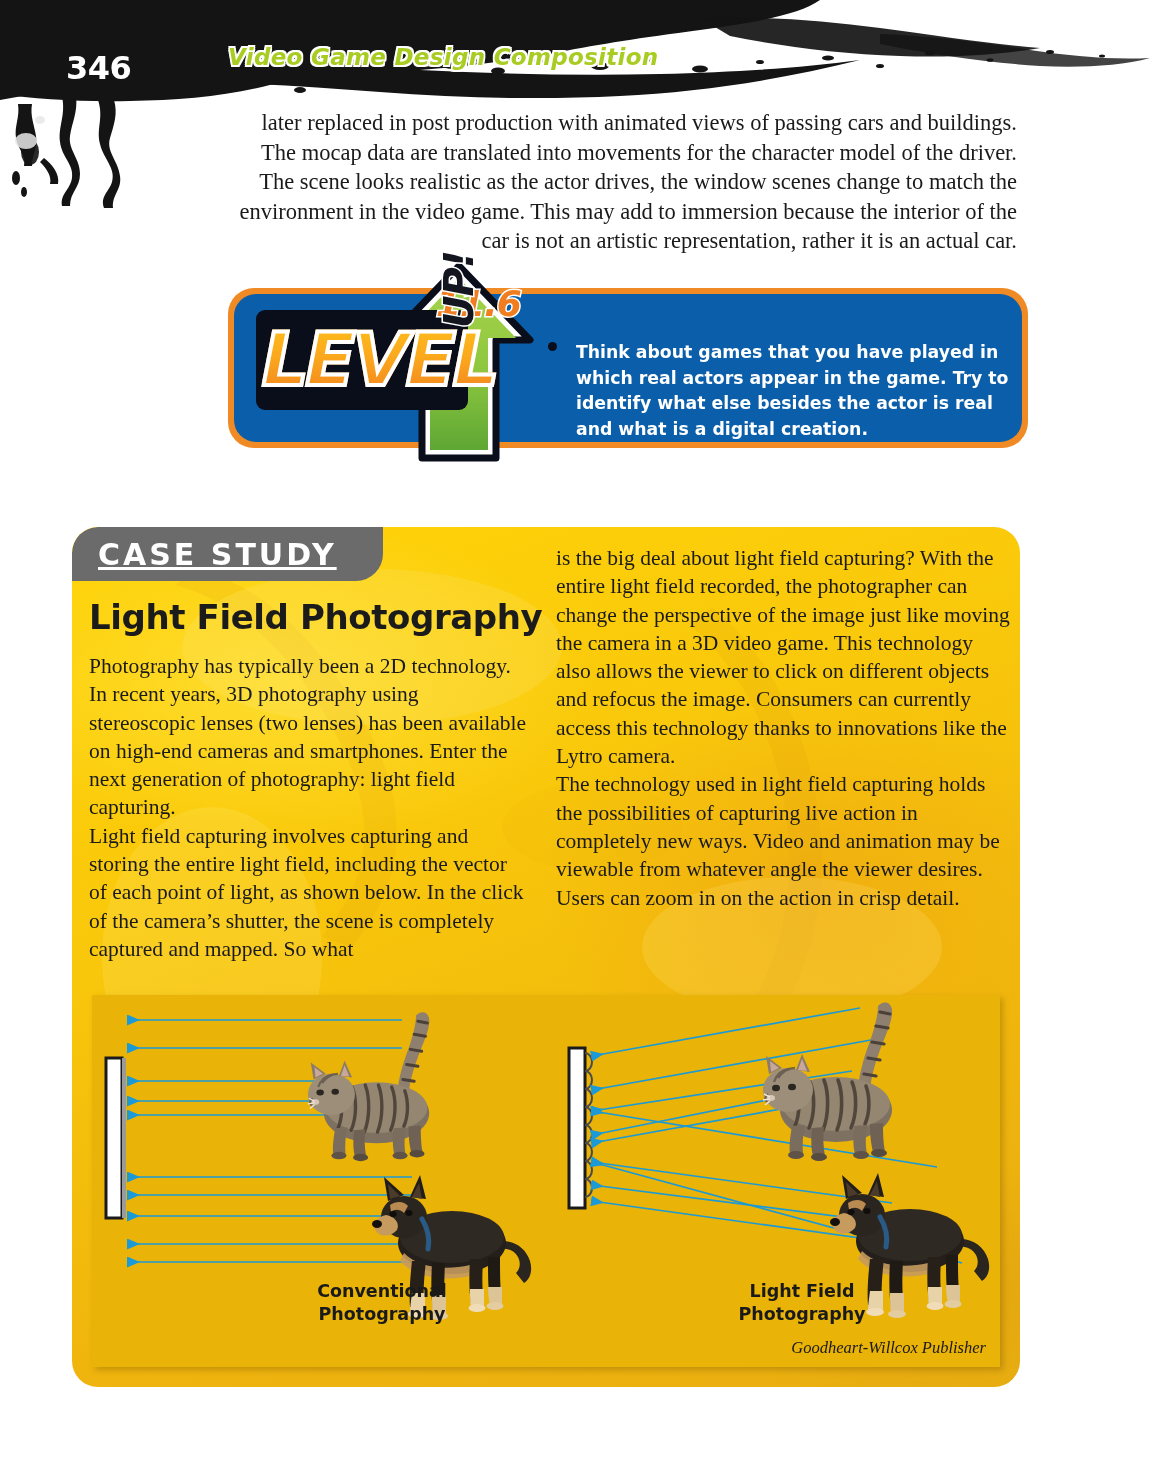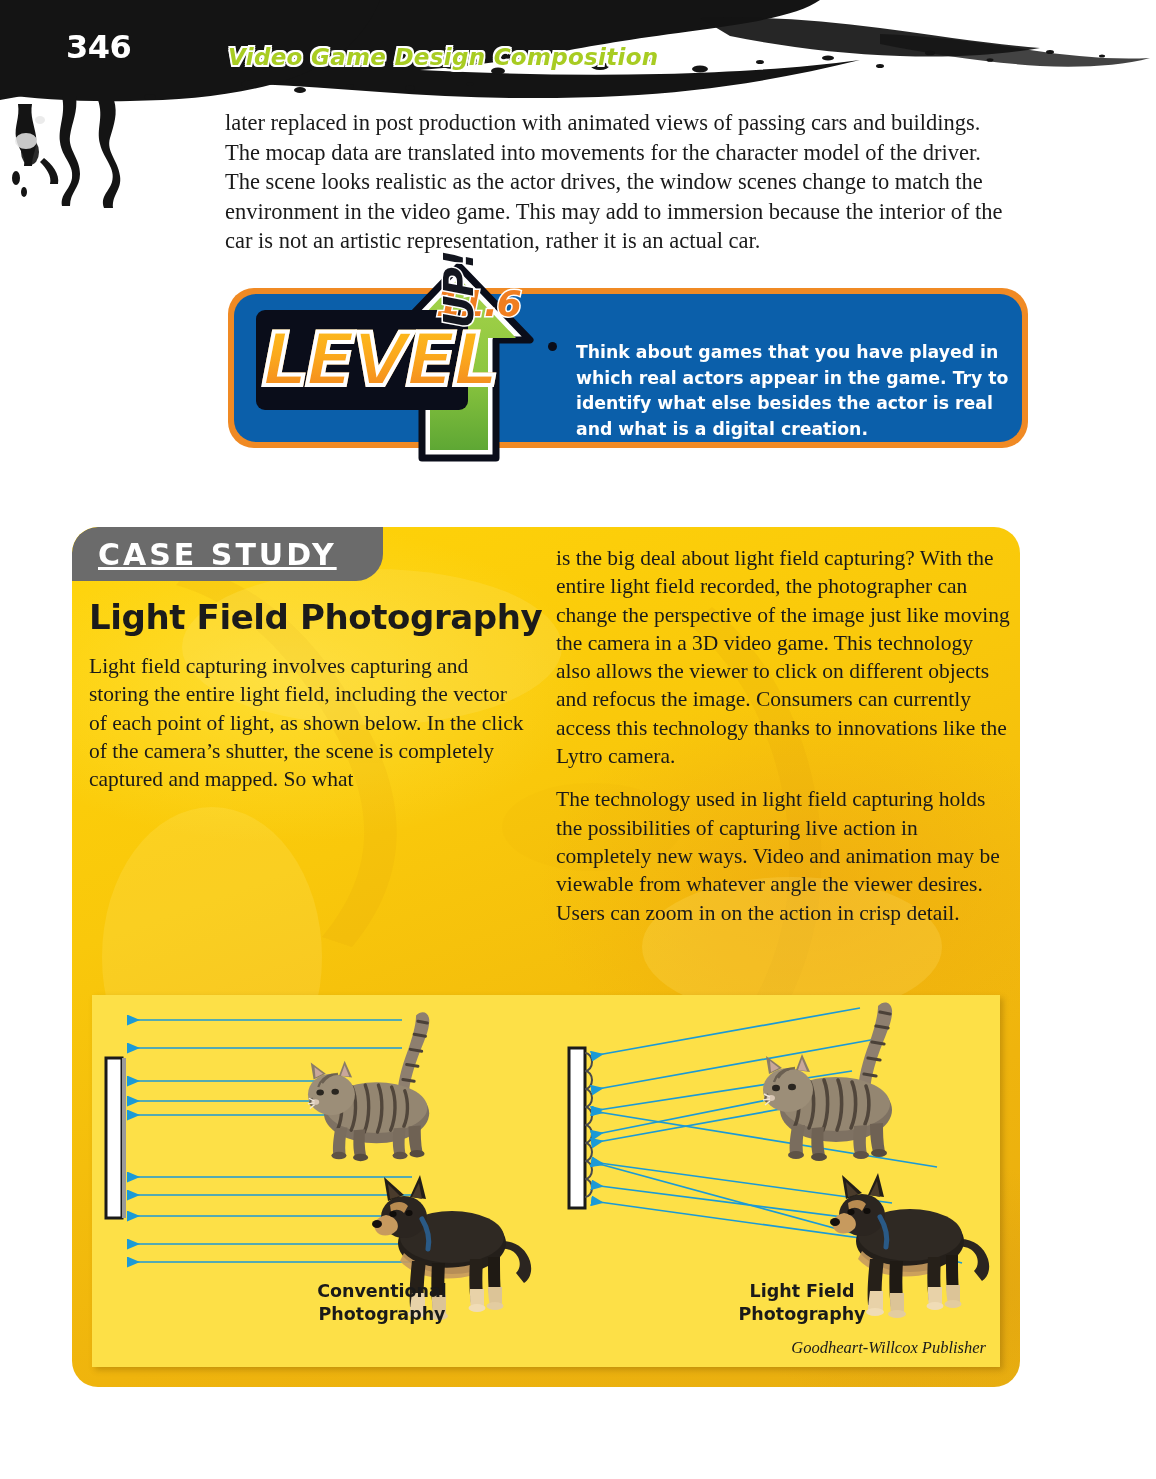--- a/index.html
+++ b/index.html
@@ -18,21 +18,21 @@
     position: absolute;
     top: 0; left: 0;
     width: 1156px;
     height: 215px;
     overflow: hidden;
   }
   .grunge-svg { position: absolute; top: 0; left: 0; }
 
   .page-number {
     position: absolute;
-    left: 66px; top: 28px;
+    left: 66px; top: 49px;
     font-family: "DejaVu Sans", sans-serif;
     font-weight: bold;
     font-size: 32px;
     color: #ffffff;
     letter-spacing: -0.5px;
     z-index: 5;
   }
   .running-head {
     position: absolute;
     left: 228px; top: 44px;
@@ -52,20 +52,21 @@
 
   
   .body-copy {
     position: absolute;
     left: 225px; top: 108px;
     width: 792px;
     font-family: "Liberation Serif", serif;
     font-size: 22.5px;
     line-height: 29.6px;
     color: #1a1a1a;
+    text-align: right;
   }
 
   
   .levelup-wrap {
     position: absolute;
     left: 228px; top: 256px;
     width: 800px; height: 200px;
   }
   .levelup-outer {
     position: absolute;
@@ -215,28 +216,28 @@
 
   .cs-col {
     position: absolute;
     font-family: "Liberation Serif", serif;
     font-size: 21.5px;
     line-height: 28.3px;
     color: #1a1a1a;
   }
   .cs-col-left  { left: 17px;  top: 125px; width: 440px; }
   .cs-col-right { left: 484px; top: 17px;  width: 456px; }
-  .cs-col p + p { margin-top: 15px; }
+  .cs-col p + p { }
 
   
   .diagram-box {
     position: absolute;
     left: 92px; top: 995px;
     width: 908px; height: 372px;
-    background: #fde047;
+    background: #eab308;
     box-shadow: 3px 3px 6px rgba(90,60,0,0.28);
   }
   .diagram-svg { position: absolute; left: 0; top: 0; }
 
   .dg-caption {
     position: absolute;
     font-family: "DejaVu Sans", sans-serif;
     font-weight: bold;
     font-size: 17.5px;
     line-height: 23px;
@@ -364,20 +365,21 @@
     </g>
   </svg>
 
   <div class="cs-tab">
     <span>CASE STUDY</span>
   </div>
 
   <div class="cs-title">Light Field Photography</div>
 
   <div class="cs-col cs-col-left">
+    <p>Photography has typically been a 2D technology. In recent years, 3D photography using stereoscopic lenses (two lenses) has been available on high-end cameras and smartphones. Enter the next generation of photography: light field capturing.</p>
     <p>Light field capturing involves capturing and storing the entire light field, including the vector of each point of light, as shown below. In the click of the camera’s shutter, the scene is completely captured and mapped. So what</p>
   </div>
 
   <div class="cs-col cs-col-right">
     <p>is the big deal about light field capturing? With the entire light field recorded, the photographer can change the perspective of the image just like moving the camera in a 3D video game. This technology also allows the viewer to click on different objects and refocus the image. Consumers can currently access this technology thanks to innovations like the Lytro camera.</p>
     <p>The technology used in light field capturing holds the possibilities of capturing live action in completely new ways. Video and animation may be viewable from whatever angle the viewer desires. Users can zoom in on the action in crisp detail.</p>
   </div>
 </div>
 
 <div class="diagram-box">

